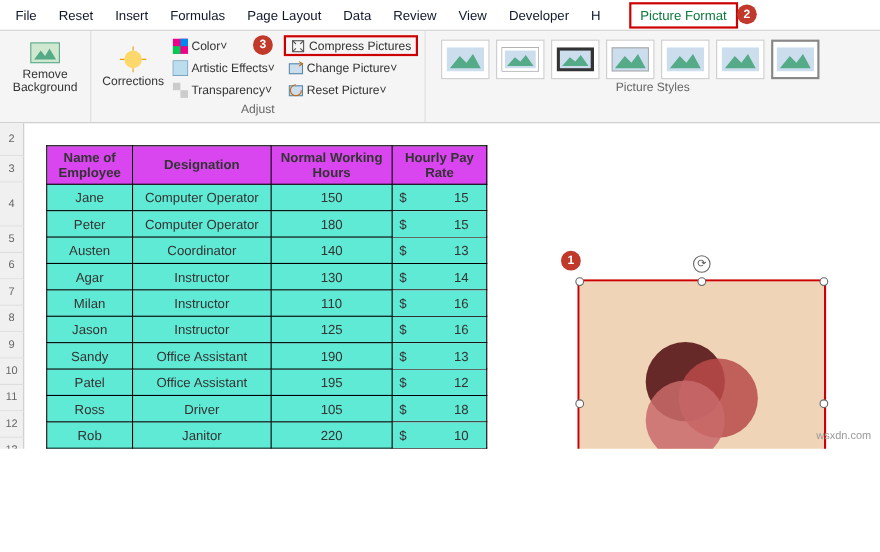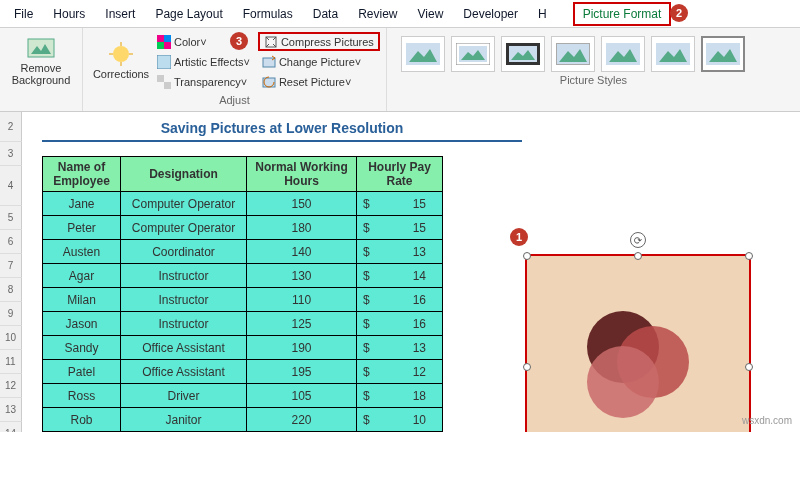--- a/index.html
+++ b/index.html
@@ -28,44 +28,44 @@
 .sheet { padding: 0; position: relative; }
 .rowhdrs { position: absolute; left: 0; top: 0; }
 .rh { width: 22px; height: 24px; background: #f0f0f0; border-right: 1px solid #ccc; border-bottom: 1px solid #ddd; font-size: 10px; color: #666; display: flex; align-items: center; justify-content: center; }
 .rh.first { height: 30px; }
 .rh.r4 { height: 40px; }
 .content { margin-left: 22px; padding-top: 6px; }
 .title { color: #2a6099; font-weight: bold; font-size: 14px; text-align: center; width: 480px; margin-left: 20px; padding: 2px 0 4px 0; border-bottom: 2px solid #2a6099; }
 .flexrow { display: flex; margin-top: 14px; }
 table { border-collapse: collapse; margin-left: 20px; }
 th, td { border: 1px solid #000; padding: 3px 6px; font-size: 12px; height: 24px; }
-th { background: #86efac; font-weight: bold; text-align: center; }
+th { background: #d946ef; font-weight: bold; text-align: center; }
 th.c1 { width: 78px; } th.c2 { width: 126px; } th.c3 { width: 110px; } th.c4 { width: 86px; margin-left: 48px; }
 td { text-align: center; background: #5eead4; }
 td.pay { text-align: left; padding-left: 6px; position: relative; }
 td.pay .amt { float: right; padding-right: 10px; }
 .pic-wrap { position: absolute; left: 525px; top: 142px; width: 226px; height: 226px; border: 2px solid #c00; }
 .handle { position: absolute; width: 8px; height: 8px; background: #fff; border: 1px solid #666; border-radius: 4px; }
 .h-tl{left:-4px;top:-4px}.h-tr{right:-4px;top:-4px}.h-bl{left:-4px;bottom:-4px}.h-br{right:-4px;bottom:-4px}
 .h-t{left:50%;top:-4px;margin-left:-4px}.h-b{left:50%;bottom:-4px;margin-left:-4px}
 .h-l{left:-4px;top:50%;margin-top:-4px}.h-r{right:-4px;top:50%;margin-top:-4px}
 .rot{position:absolute;left:50%;top:-24px;margin-left:-8px;width:16px;height:16px;border:1px solid #666;border-radius:8px;display:flex;align-items:center;justify-content:center;font-size:10px;color:#555;background:#fff}
 .pic { width: 100%; height: 100%; background: #f0d4b8; display: flex; align-items: center; justify-content: center; }
 .b1 { left: 510px; top: 116px; }
 .watermark { position: absolute; right: 8px; bottom: 6px; font-size: 10px; color: #999; }
 </style>
 </head>
 <body>
 
 <div class="ribbon-tabs">
   <div class="tab">File</div>
-  <div class="tab">Hours</div>
+  <div class="tab">Reset</div>
   <div class="tab">Insert</div>
+  <div class="tab">Formulas</div>
   <div class="tab">Page Layout</div>
-  <div class="tab">Formulas</div>
   <div class="tab">Data</div>
   <div class="tab">Review</div>
   <div class="tab">View</div>
   <div class="tab">Developer</div>
   <div class="tab">H</div>
   <div class="badge b2">2</div>
   <div class="tab pf">Picture Format</div>
 </div>
 
 <div class="ribbon-body">
@@ -195,21 +195,20 @@
     <div class="rh">9</div>
     <div class="rh">10</div>
     <div class="rh">11</div>
     <div class="rh">12</div>
     <div class="rh">13</div>
     <div class="rh">14</div>
     <div class="rh">15</div>
   </div>
 
   <div class="content">
-    <div class="title">Saving Pictures at Lower Resolution</div>
     <div class="flexrow">
       <table>
         <tbody>
             <tr>
           <th class="c1">Name of Employee</th>
           <th class="c2">Designation</th>
           <th class="c3">Normal Working Hours</th>
           <th class="c4">Hourly Pay Rate</th>
         </tr>
         </tbody>

